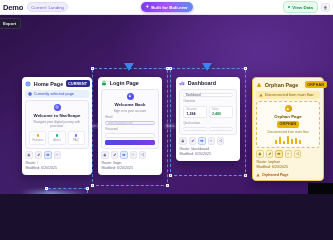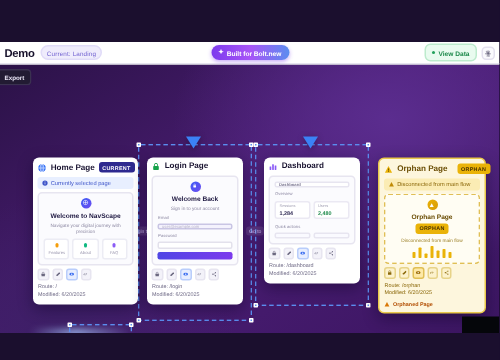--- a/index.html
+++ b/index.html
@@ -1,21 +1,21 @@
 <!DOCTYPE html>
 <html><head>
 <meta charset="utf-8">
 <style>
   * { box-sizing: border-box; margin: 0; padding: 0; }
   html, body {
     width: 333px; height: 222px; overflow: hidden;
     font-family: "Liberation Sans", sans-serif;
     background: #1b0f2e;
   }
-  .app { position: relative; width: 333px; height: 194px; overflow: hidden; margin-top: 28px; }
+  .app { position: relative; width: 333px; height: 194px; overflow: hidden; }
 
   
   .topbar {
     position: absolute; top: 0; left: 0; width: 333px; height: 15px;
     background: #ffffff; border-bottom: 1px solid #e6e4ef;
     display: flex; align-items: center; padding: 0 3px; z-index: 40;
   }
   .brand {
     font-size: 7.5px; font-weight: bold; color: #17112b; letter-spacing: -0.2px;
     margin-right: 4px;

